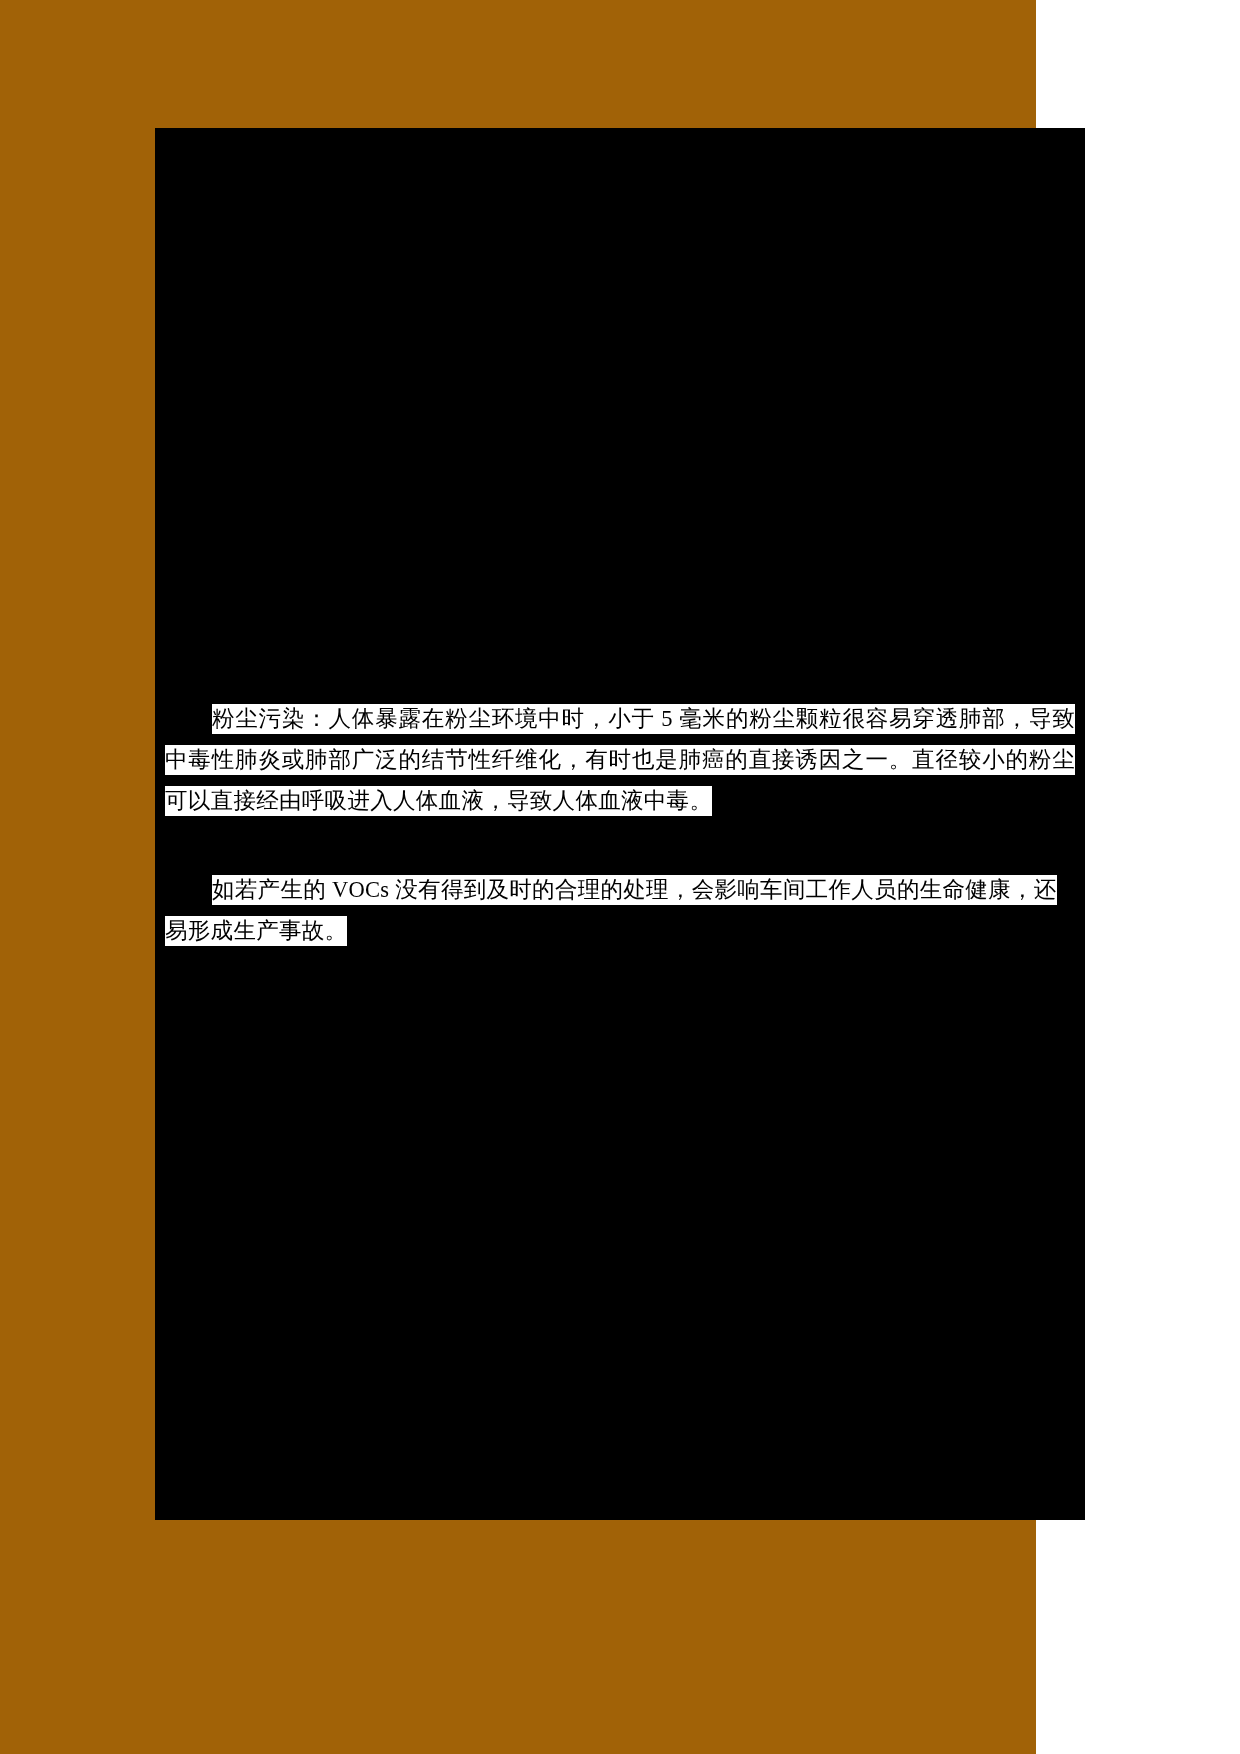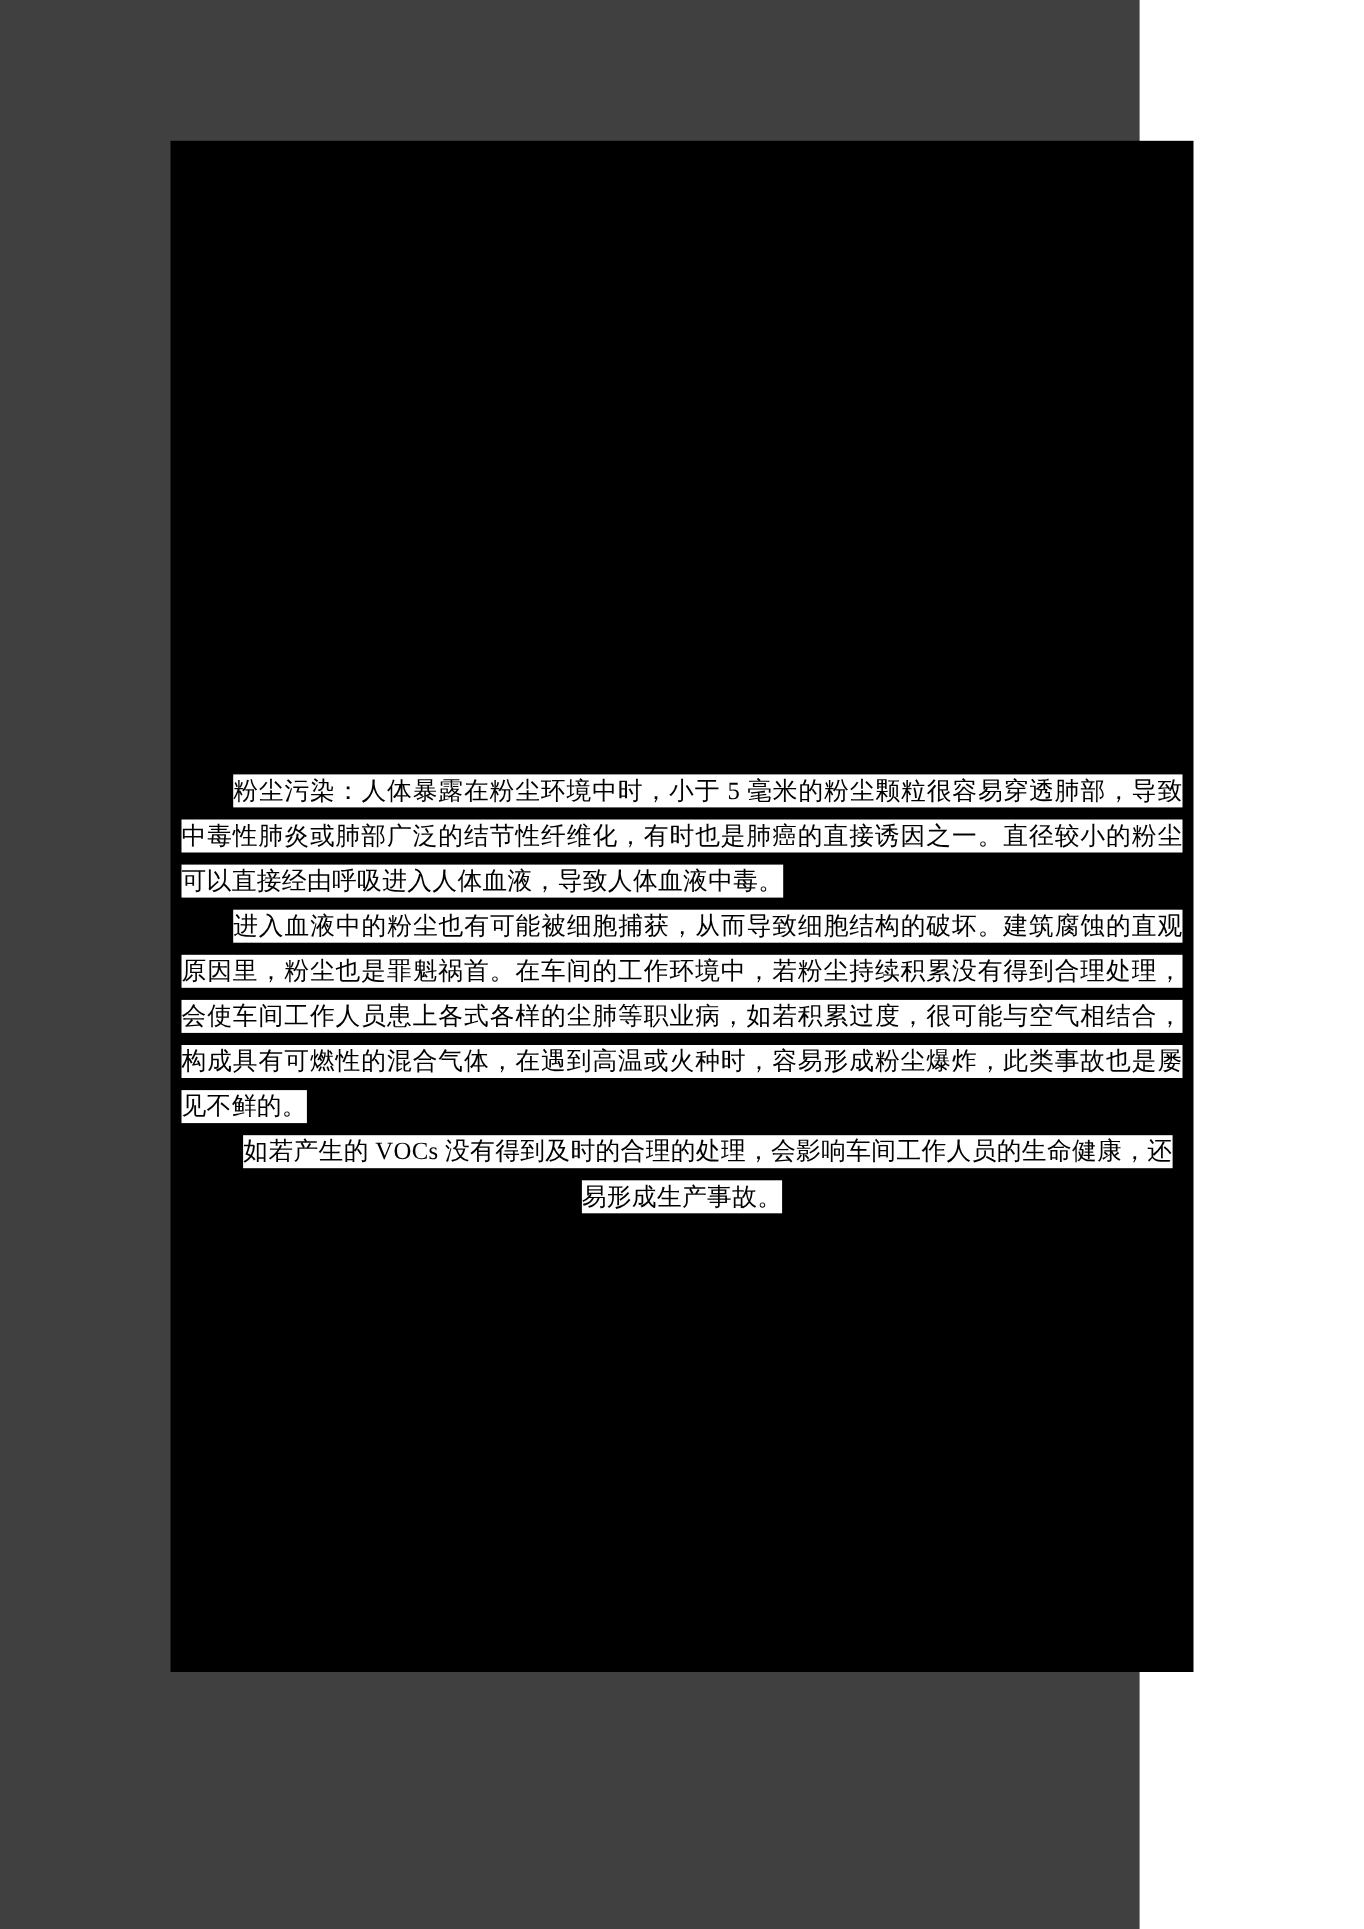--- a/index.html
+++ b/index.html
@@ -12,21 +12,21 @@
     height: 1754px;
     font-family: "Liberation Serif", serif;
     position: relative;
   }
   #page {
     position: absolute;
     left: 0;
     top: 0;
     width: 1036px;
     height: 1754px;
-    background: #404040;
+    background: #a16207;
     box-sizing: border-box;
   }
   #page-body {
     position: absolute;
     left: 155px;
     top: 128px;
     width: 930px;
     height: 1392px;
     background: #000000;
     box-sizing: border-box;
@@ -51,27 +51,27 @@
     
   }
   p.para span.run {
     color: #000000;
     background: #ffffff;
     box-decoration-break: clone;
     -webkit-box-decoration-break: clone;
     padding: 2px 0 3px 0;
   }
   p.para.last-short {
-    text-align: center;
+    text-align: left;
+    margin-top: 48px;
   }
 </style>
 </head>
 <body>
 
 <div id="page">
   <div id="page-body">
     <div id="text-block">
       <p class="para"><span class="run">粉尘污染：人体暴露在粉尘环境中时，小于 5 毫米的粉尘颗粒很容易穿透肺部，导致中毒性肺炎或肺部广泛的结节性纤维化，有时也是肺癌的直接诱因之一。直径较小的粉尘可以直接经由呼吸进入人体血液，导致人体血液中毒。</span></p>
-      <p class="para"><span class="run">进入血液中的粉尘也有可能被细胞捕获，从而导致细胞结构的破坏。建筑腐蚀的直观原因里，粉尘也是罪魁祸首。在车间的工作环境中，若粉尘持续积累没有得到合理处理，会使车间工作人员患上各式各样的尘肺等职业病，如若积累过度，很可能与空气相结合，构成具有可燃性的混合气体，在遇到高温或火种时，容易形成粉尘爆炸，此类事故也是屡见不鲜的。</span></p>
       <p class="para last-short"><span class="run">如若产生的 VOCs 没有得到及时的合理的处理，会影响车间工作人员的生命健康，还易形成生产事故。</span></p>
     </div>
   </div>
 </div>
 
 </body></html>

